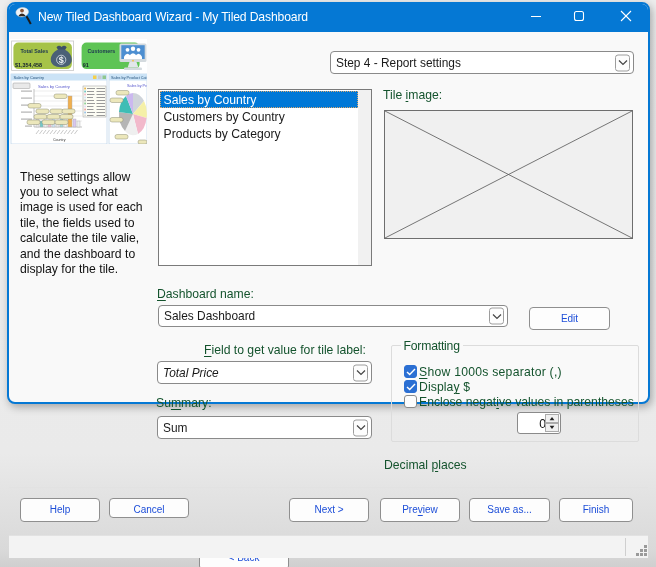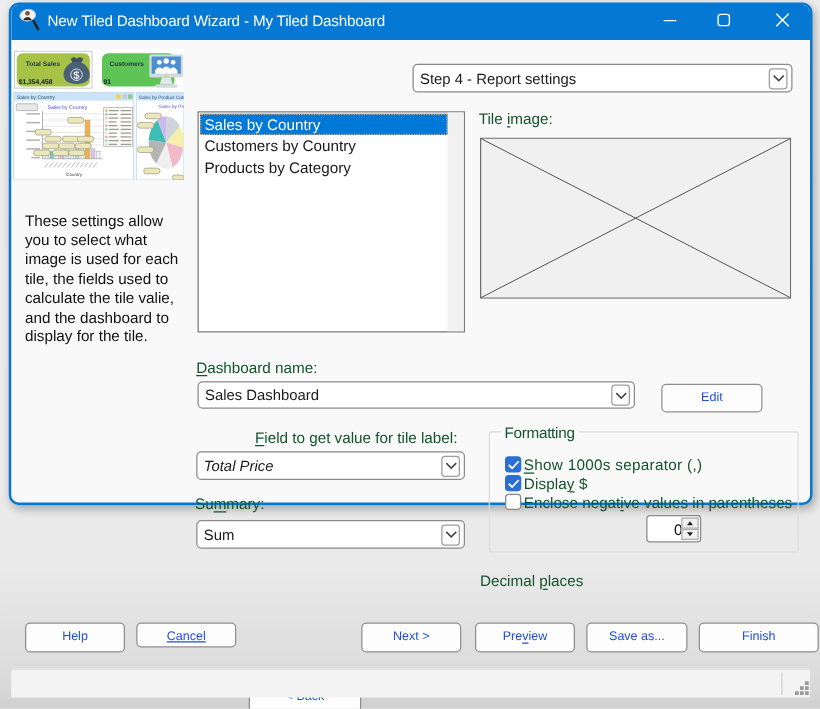--- a/index.html
+++ b/index.html
@@ -293,26 +293,26 @@
   </div>
   <div class="abs" style="right:1px; bottom:1px; width:14px; height:9px; background:#f0f0f0; border:1px solid #ababab;">
     <svg width="12" height="7" viewBox="0 0 12 7" style="display:block;">
         <path d="M6 5 L8.4 1.8 L3.6 1.8 z" fill="#222"></path>
       </svg>
   </div>
 </div>
 
 <div class="abs" style="left:9px; top:487px; width:639px; height:1px; background:#e2e2e2;"></div>
 <div class="btn" style="left:20px;  top:498px; width:80px; height:24px;">Help</div>
-<div class="btn" style="left:109px; top:498px; width:80px; height:20px;text-decoration:underline;">Cancel</div>
+<div class="btn" style="left:109px; top:498px; width:80px; height:20px;">Cancel</div>
 <div class="btn" style="left:199px; top:498px; width:90px; height:24px;margin-top:48px;">&lt; Back</div>
 <div class="btn" style="left:289px; top:498px; width:80px; height:24px;">Next &gt;</div>
 <div class="btn" style="left:380px; top:498px; width:80px; height:24px;">Pre<u>v</u>iew</div>
 <div class="btn" style="left:469px; top:498px; width:81px; height:24px;">Save as...</div>
-<div class="btn" style="left:559px; top:498px; width:96px; height:24px;">Finish</div>
+<div class="btn" style="left:559px; top:498px; width:74px; height:24px;">Finish</div>
 
 <div class="abs" style="left:9px; top:535px; width:639px; height:23px; background:#f3f3f3; border-top:1px solid #e2e2e2;"></div>
 <div class="abs" style="left:625px; top:538px; width:1px; height:18px; background:#cfcfcf;"></div>
 <svg class="abs" style="left:635px; top:544px;" width="13" height="13" viewBox="0 0 13 13">
   <g fill="#9a9a9a">
     <rect x="9" y="1" width="3" height="3"></rect>
     <rect x="5" y="5" width="3" height="3"></rect>
       <rect x="9" y="5" width="3" height="3"></rect>
     <rect x="1" y="9" width="3" height="3"></rect>
       <rect x="5" y="9" width="3" height="3"></rect>

